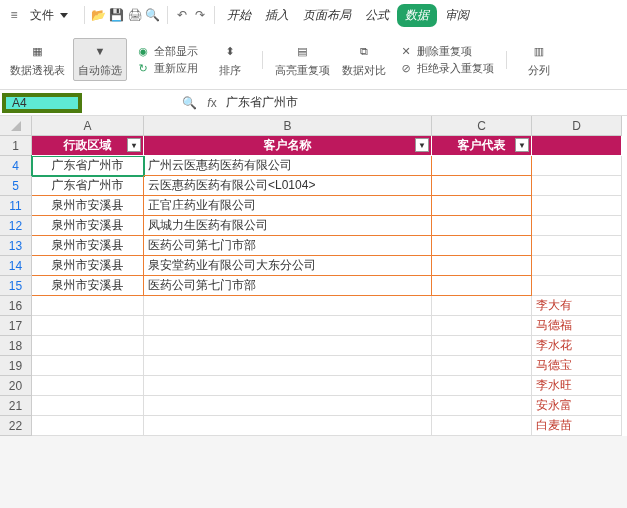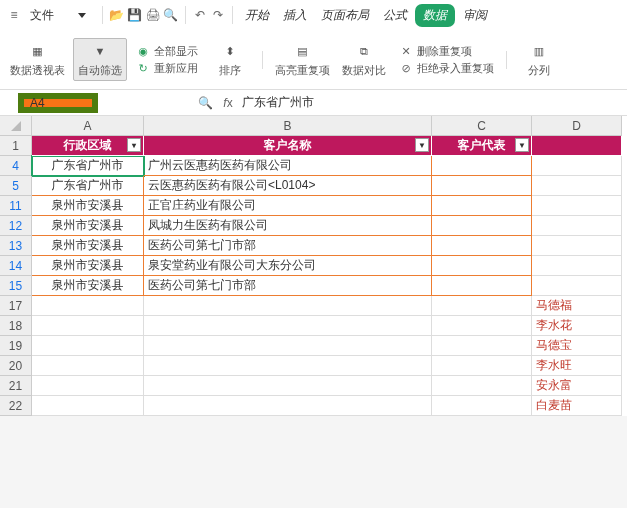--- a/index.html
+++ b/index.html
@@ -1,33 +1,33 @@
 <!DOCTYPE html>
 <html><head>
 <meta charset="utf-8">
 <style>
 * { margin: 0; padding: 0; box-sizing: border-box; font-family: "Microsoft YaHei", Arial, sans-serif; }
 body { background: #f5f5f5; width: 627px; height: 508px; overflow: hidden; font-size: 12px; color: #333; }
 
 .menubar { display: flex; align-items: center; background: #fff; height: 30px; padding: 0 6px; gap: 2px; }
 .menu-item { padding: 4px 6px; cursor: pointer; color: #333; font-style: italic; }
 .menu-item.active { background: #21a366; color: #fff; border-radius: 7px; padding: 3px 8px; }
-.menu-file { display: flex; align-items: center; gap: 20px; padding: 4px 6px; }
+.menu-file { display: flex; align-items: center; gap: 2px; padding: 4px 6px; }
 .vdiv { width: 1px; height: 18px; background: #ddd; margin: 0 4px; }
 .ico { width: 16px; height: 16px; display: inline-flex; align-items: center; justify-content: center; color: #666; }
 
 .ribbon { display: flex; align-items: center; background: #fff; height: 60px; border-bottom: 1px solid #ddd; padding: 2px 6px; gap: 4px; }
 .rgroup { display: flex; flex-direction: column; align-items: center; justify-content: center; padding: 2px 4px; font-size: 11px; color: #555; gap: 2px; min-width: 48px; }
 .rgroup.selected { background: #e9e9e9; border: 1px solid #bbb; border-radius: 2px; }
 .rgroup-tall { display: flex; flex-direction: column; gap: 1px; font-size: 11px; color: #555; padding: 2px 4px; }
 .rgroup-row { display: flex; align-items: center; gap: 3px; white-space: nowrap; }
 .ribbon-ico { width: 20px; height: 20px; display: flex; align-items: center; justify-content: center; }
 
 .namebox-row { display: flex; align-items: center; background: #fff; height: 26px; border-bottom: 1px solid #ddd; }
-.namebox { border: 6px solid #4d7c0f; padding: 2px 6px; margin-left: 18px; width: 80px; background: #f97316; height: 20px; display: flex; align-items: center; }
+.namebox { border: 4px solid #4d7c0f; padding: 2px 6px; margin-left: 2px; width: 80px; background: #5eead4; height: 20px; display: flex; align-items: center; }
 .fx-area { display: flex; align-items: center; gap: 6px; margin-left: 100px; }
 .formula-text { color: #333; }
 
 .grid { position: relative; background: #fff; }
 .corner { position: absolute; left: 0; top: 0; width: 32px; height: 20px; background: #eee; border-right: 1px solid #ccc; border-bottom: 1px solid #ccc; display:flex; align-items:center; justify-content:center; }
 .col-headers { display: flex; margin-left: 32px; }
 .col-h { background: #eee; border-right: 1px solid #ccc; border-bottom: 1px solid #ccc; height: 20px; display: flex; align-items: center; justify-content: center; color: #555; }
 .colA { width: 112px; } .colB { width: 288px; } .colC { width: 100px; } .colD { width: 90px; }
 
 .g-row { display: flex; height: 20px; }
@@ -194,20 +194,27 @@
         <div class="cell colD red-text"></div>
       </div>
       <div class="g-row orange-border">
         <div class="row-h blue">15</div>
         <div class="cell colA center">泉州市安溪县</div>
         <div class="cell colB">医药公司第七门市部</div>
         <div class="cell colC"></div>
         <div class="cell colD red-text"></div>
       </div>
       <div class="g-row">
+        <div class="row-h">16</div>
+        <div class="cell colA center"></div>
+        <div class="cell colB"></div>
+        <div class="cell colC"></div>
+        <div class="cell colD red-text">李大有</div>
+      </div>
+      <div class="g-row">
         <div class="row-h">17</div>
         <div class="cell colA center"></div>
         <div class="cell colB"></div>
         <div class="cell colC"></div>
         <div class="cell colD red-text">马德福</div>
       </div>
       <div class="g-row">
         <div class="row-h">18</div>
         <div class="cell colA center"></div>
         <div class="cell colB"></div>

